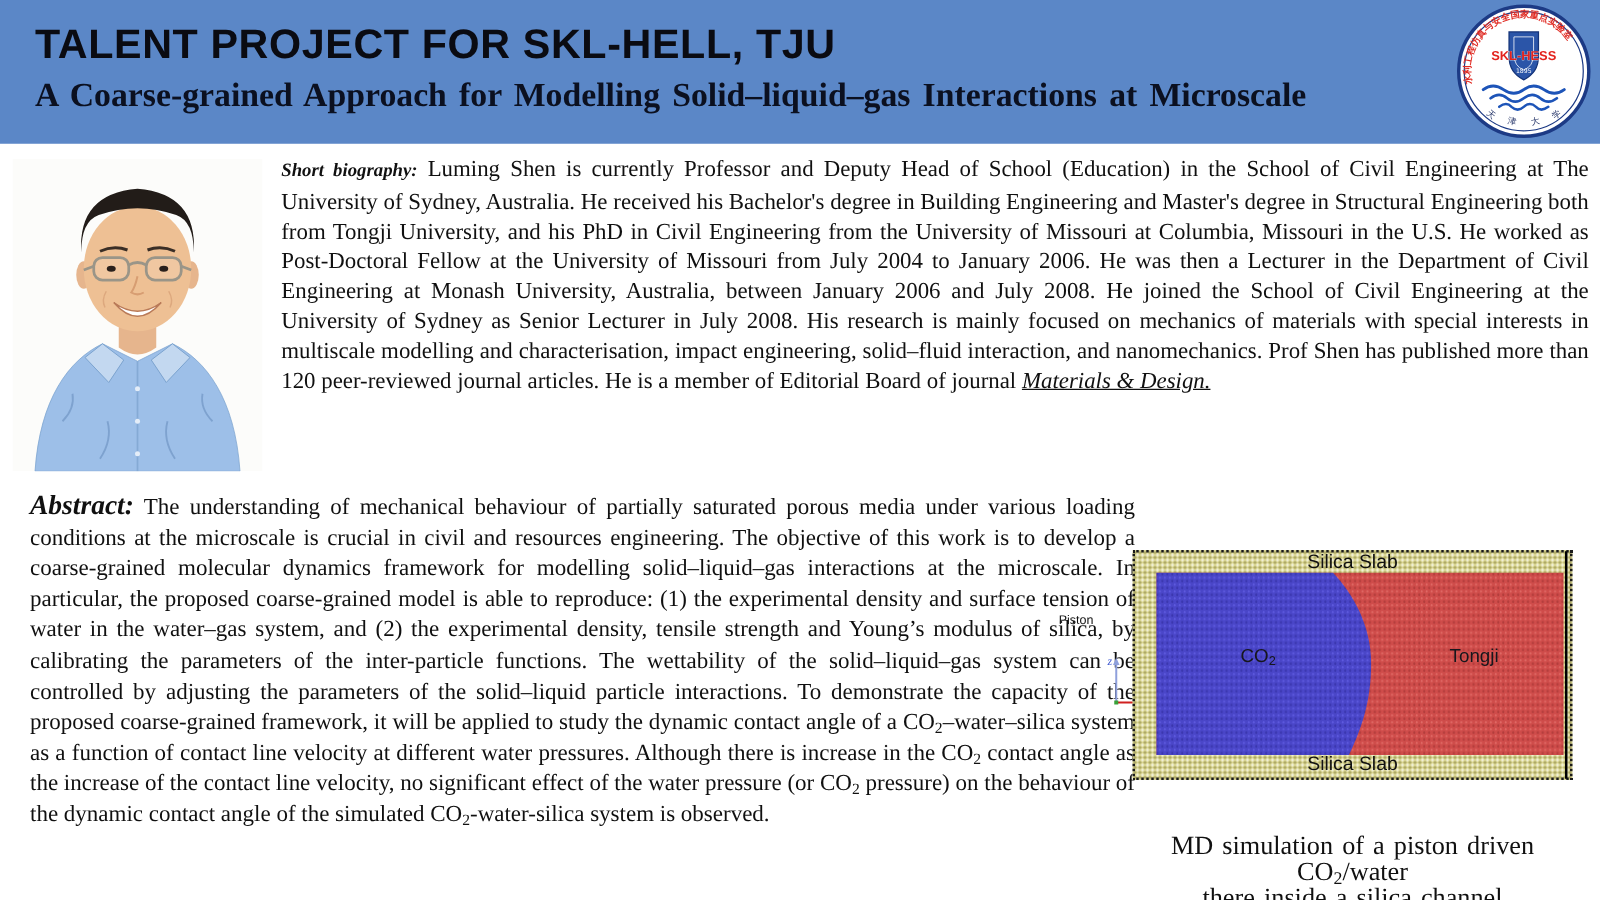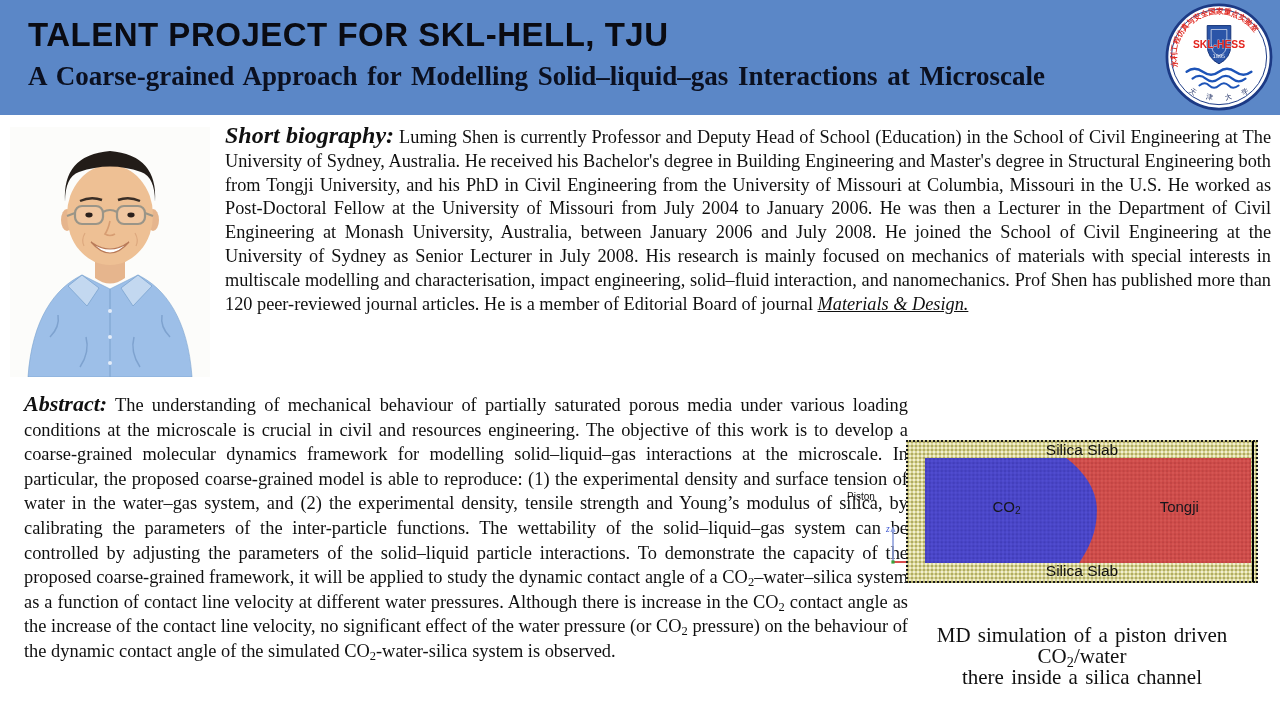--- a/index.html
+++ b/index.html
@@ -11,31 +11,31 @@
   .title{position:absolute;left:28px;top:16px;margin:0;font-family:"Liberation Sans",sans-serif;
          font-size:33px;font-weight:bold;letter-spacing:.5px;color:#0a0b12;white-space:nowrap;}
   .subtitle{position:absolute;left:28px;top:61px;margin:0;font-size:27px;font-weight:bold;
          color:#0b1020;word-spacing:3px;white-space:nowrap;}
   .logo{position:absolute;right:7px;top:3px;width:108px;height:108px;}
 
   
   .photo{position:absolute;left:10px;top:127px;width:200px;height:250px;}
   .bio-text{position:absolute;left:225px;top:124px;width:1046px;margin:0;
             text-align:justify;font-size:18.3px;line-height:23.8px;}
-  .lead-bio{font-weight:bold;font-style:italic;font-size:24px;}
+  .lead-bio{font-weight:bold;font-style:italic;font-size:15px;}
 
   
   .abs-text{position:absolute;left:24px;top:392px;width:884px;margin:0;
             text-align:justify;font-size:18.4px;line-height:24.6px;}
   .lead-abs{font-weight:bold;font-style:italic;font-size:22px;}
   sub{font-size:68%;line-height:0;vertical-align:-0.25em;} .i{font-style:italic;text-decoration:underline;}
 
   
   .figure{position:absolute;left:906px;top:440px;width:352px;margin:0;}
-  .sim-box{position:relative;width:352px;height:143px;box-sizing:border-box;
+  .sim-box{position:relative;width:352px;height:184px;box-sizing:border-box;
            border:2px dotted #1a1a1a;background-color:#d9d593;
            background-image:radial-gradient(circle,rgba(255,255,255,.6) .8px,transparent 1.2px),
                             radial-gradient(circle,rgba(110,105,35,.4) .8px,transparent 1.2px);
            background-size:4px 4px,4px 4px;background-position:0 0,2px 2px;}
   .channel{position:absolute;left:17px;top:16px;right:5px;bottom:18px;border-radius:27px;}
   .channel svg{width:100%;height:100%;display:block;}
   .line-right{position:absolute;top:-1px;bottom:-1px;right:2px;width:2px;background:#000;}
   .silica-label{position:absolute;left:50%;transform:translateX(-50%);z-index:3;
                 font-family:"Liberation Sans",sans-serif;font-size:15.5px;color:#111;white-space:nowrap;}
   .silica-top{top:-1px;} .silica-bottom{bottom:1px;}

